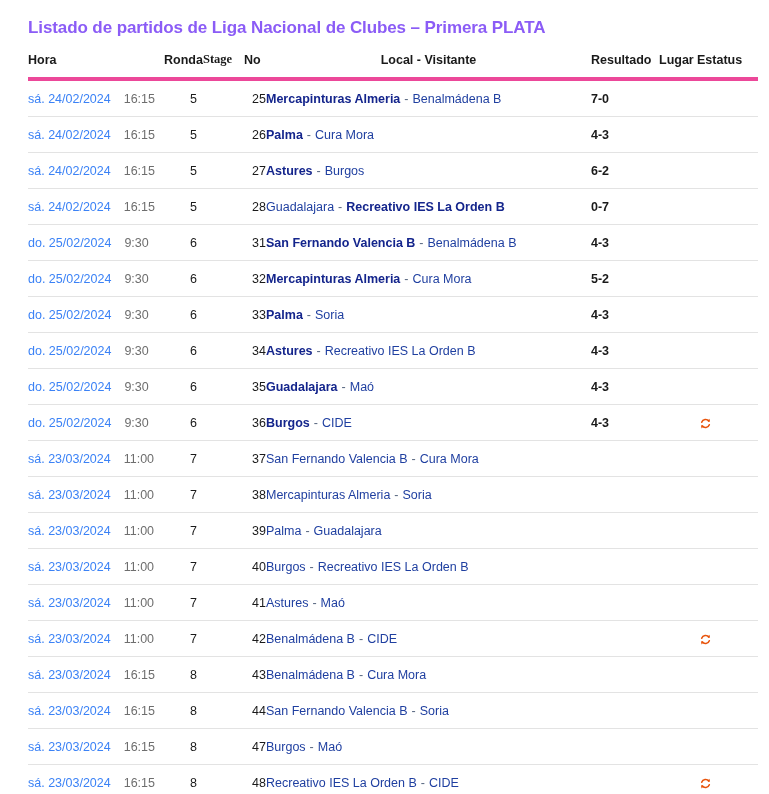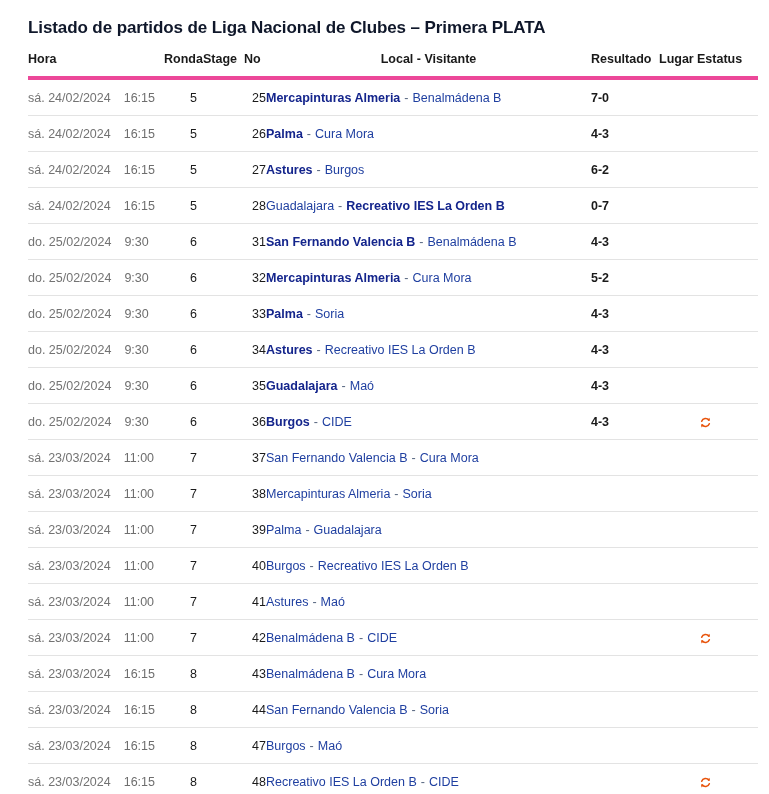--- a/index.html
+++ b/index.html
@@ -20,21 +20,21 @@
     width: 769px;
     height: 794px;
     box-sizing: border-box;
   }
   .page-title {
     position: absolute;
     left: 28px;
     top: 18px;
     font-size: 17px;
     font-weight: bold;
-    color: #0f172a;
+    color: #8b5cf6;
     letter-spacing: -0.1px;
     white-space: nowrap;
     text-align: right;
   }
   .match-table {
     position: absolute;
     left: 28px;
     top: 52px;
     width: 713px;
     border-collapse: collapse;
@@ -54,32 +54,32 @@
     height: 35px;
     padding: 0;
     border-bottom: 1px solid #e3e3e3;
     vertical-align: middle;
     white-space: nowrap;
     overflow: hidden;
   }
   
   .col-hora        { width: 130px; text-align: left;  padding-right: 6px !important; }
   .col-ronda       { width: 33px;  text-align: right; }
-  .col-stage       { width: 36px;  text-align: right; }
+  .col-stage       { width: 36px;  text-align: right; font-family: Liberation Serif, serif; }
   .col-no          { width: 22px;  text-align: right; padding-right: 0 !important; }
   .col-match       { width: 325px; text-align: left; padding-right: 4px !important; }
   .col-resultado   { width: 68px;  text-align: left;  }
   .col-lugar       { width: 38px;  text-align: left;  }
   .col-estatus     { width: 61px;  text-align: left;  }
 
   th.col-match { text-align: center; padding-right: 0 !important; }
   th.col-no    { text-align: left; padding-left: 5px !important; }
   th.col-stage { text-align: left; padding-left: 6px !important; }
 
-  .date-part { color: #737373; }
+  .date-part { color: #3b82f6; }
   .time-part { color: #6e6e6e; padding-left: 13px; }
 
   .num-cell { color: #1a1a1a; font-weight: normal; }
 
   .team {
     color: #1f3fa0;
   }
   .team.win {
     font-weight: bold;
     color: #14258c;

